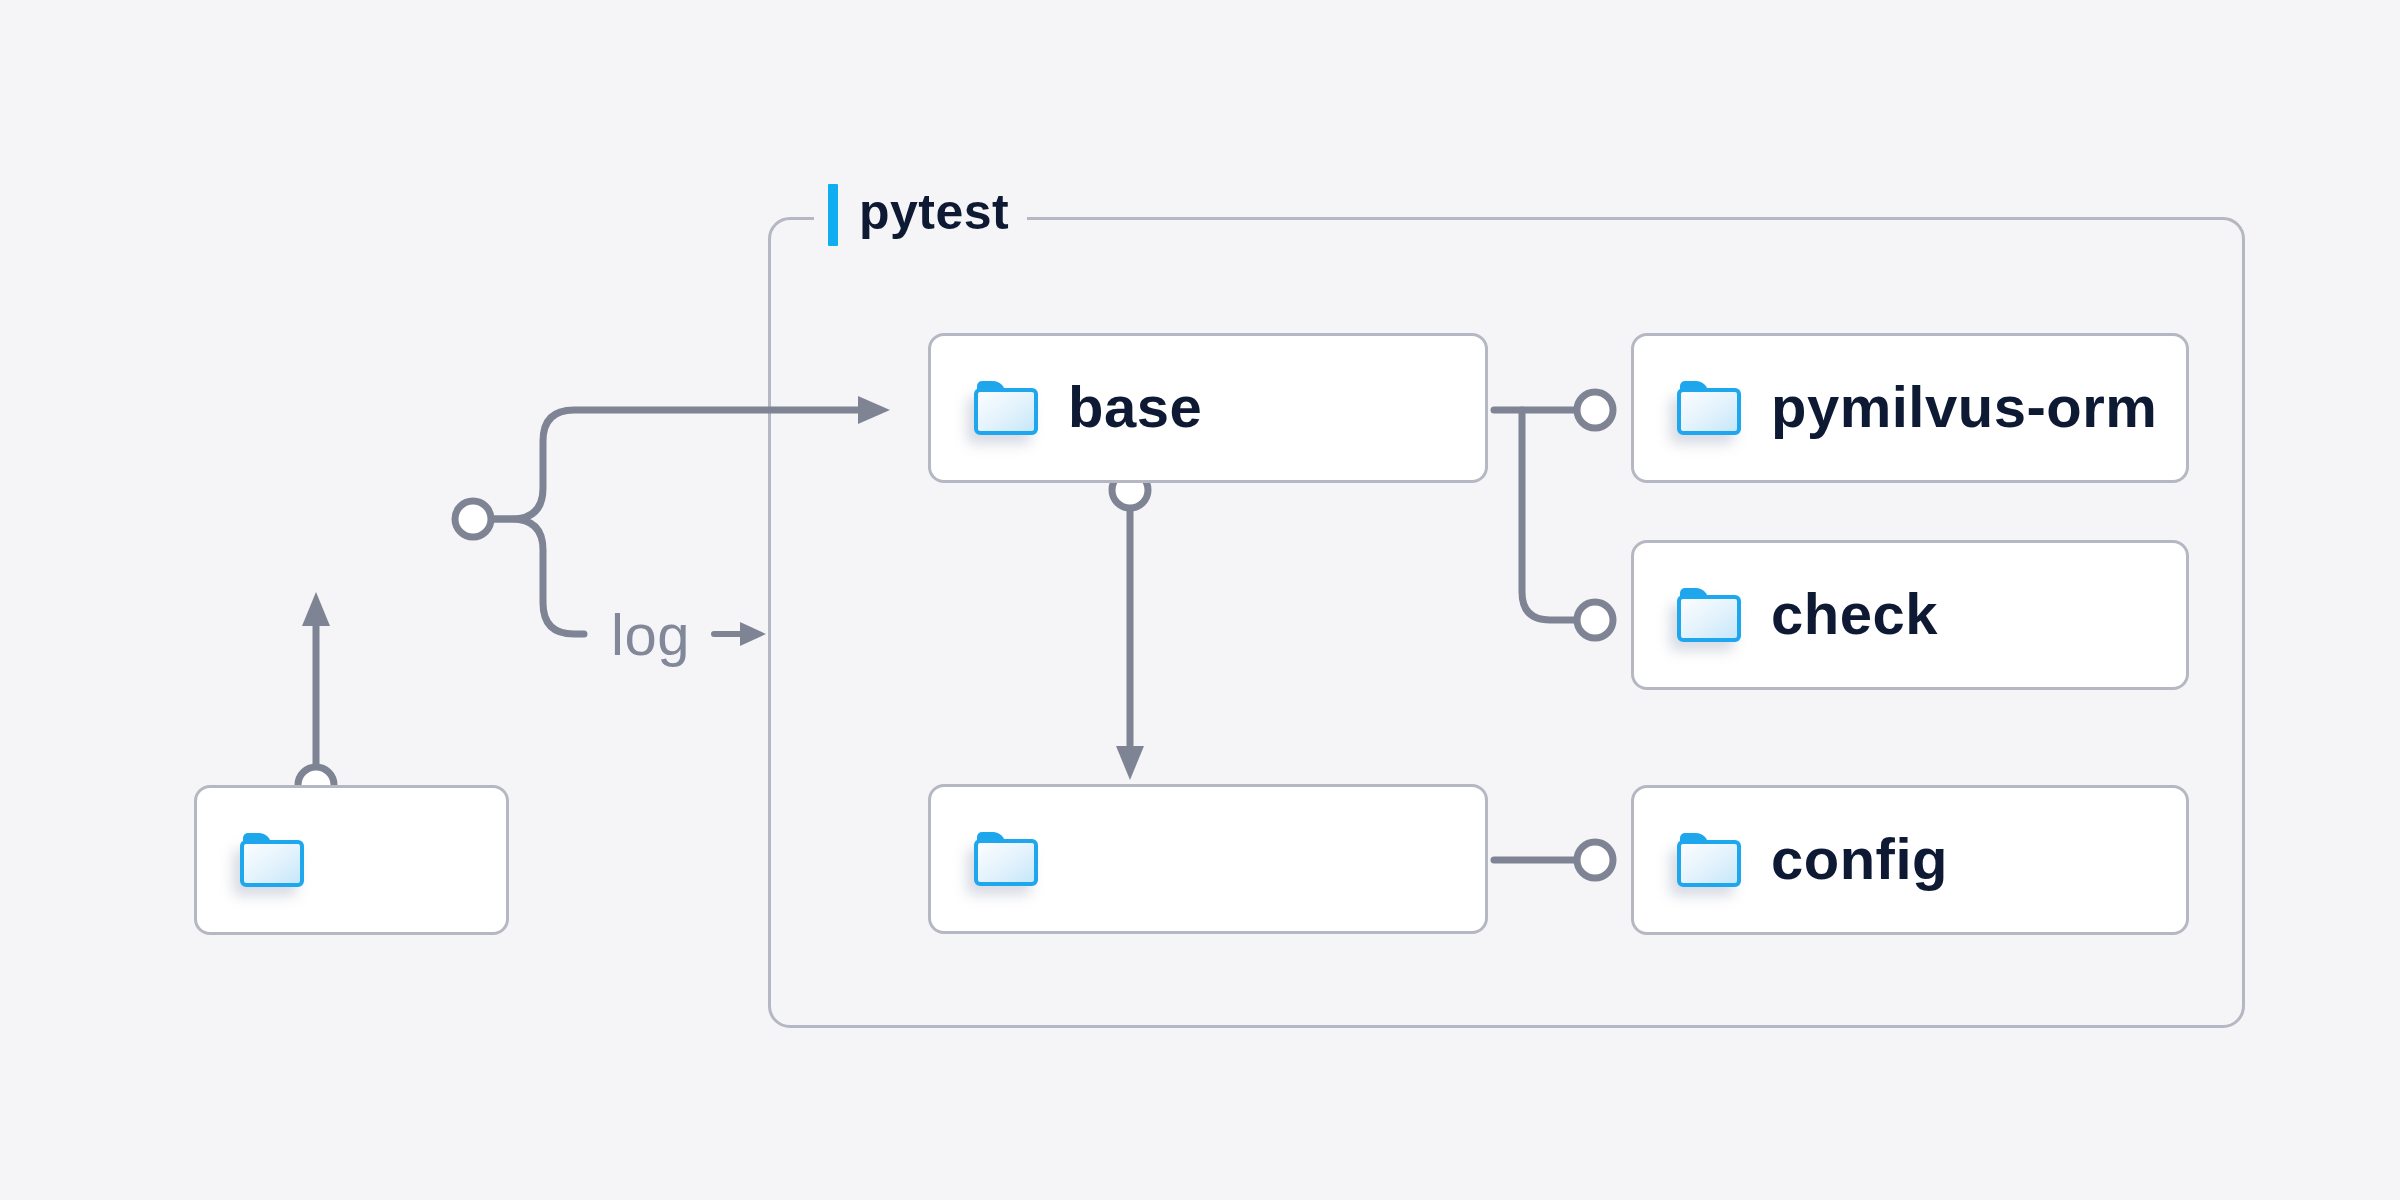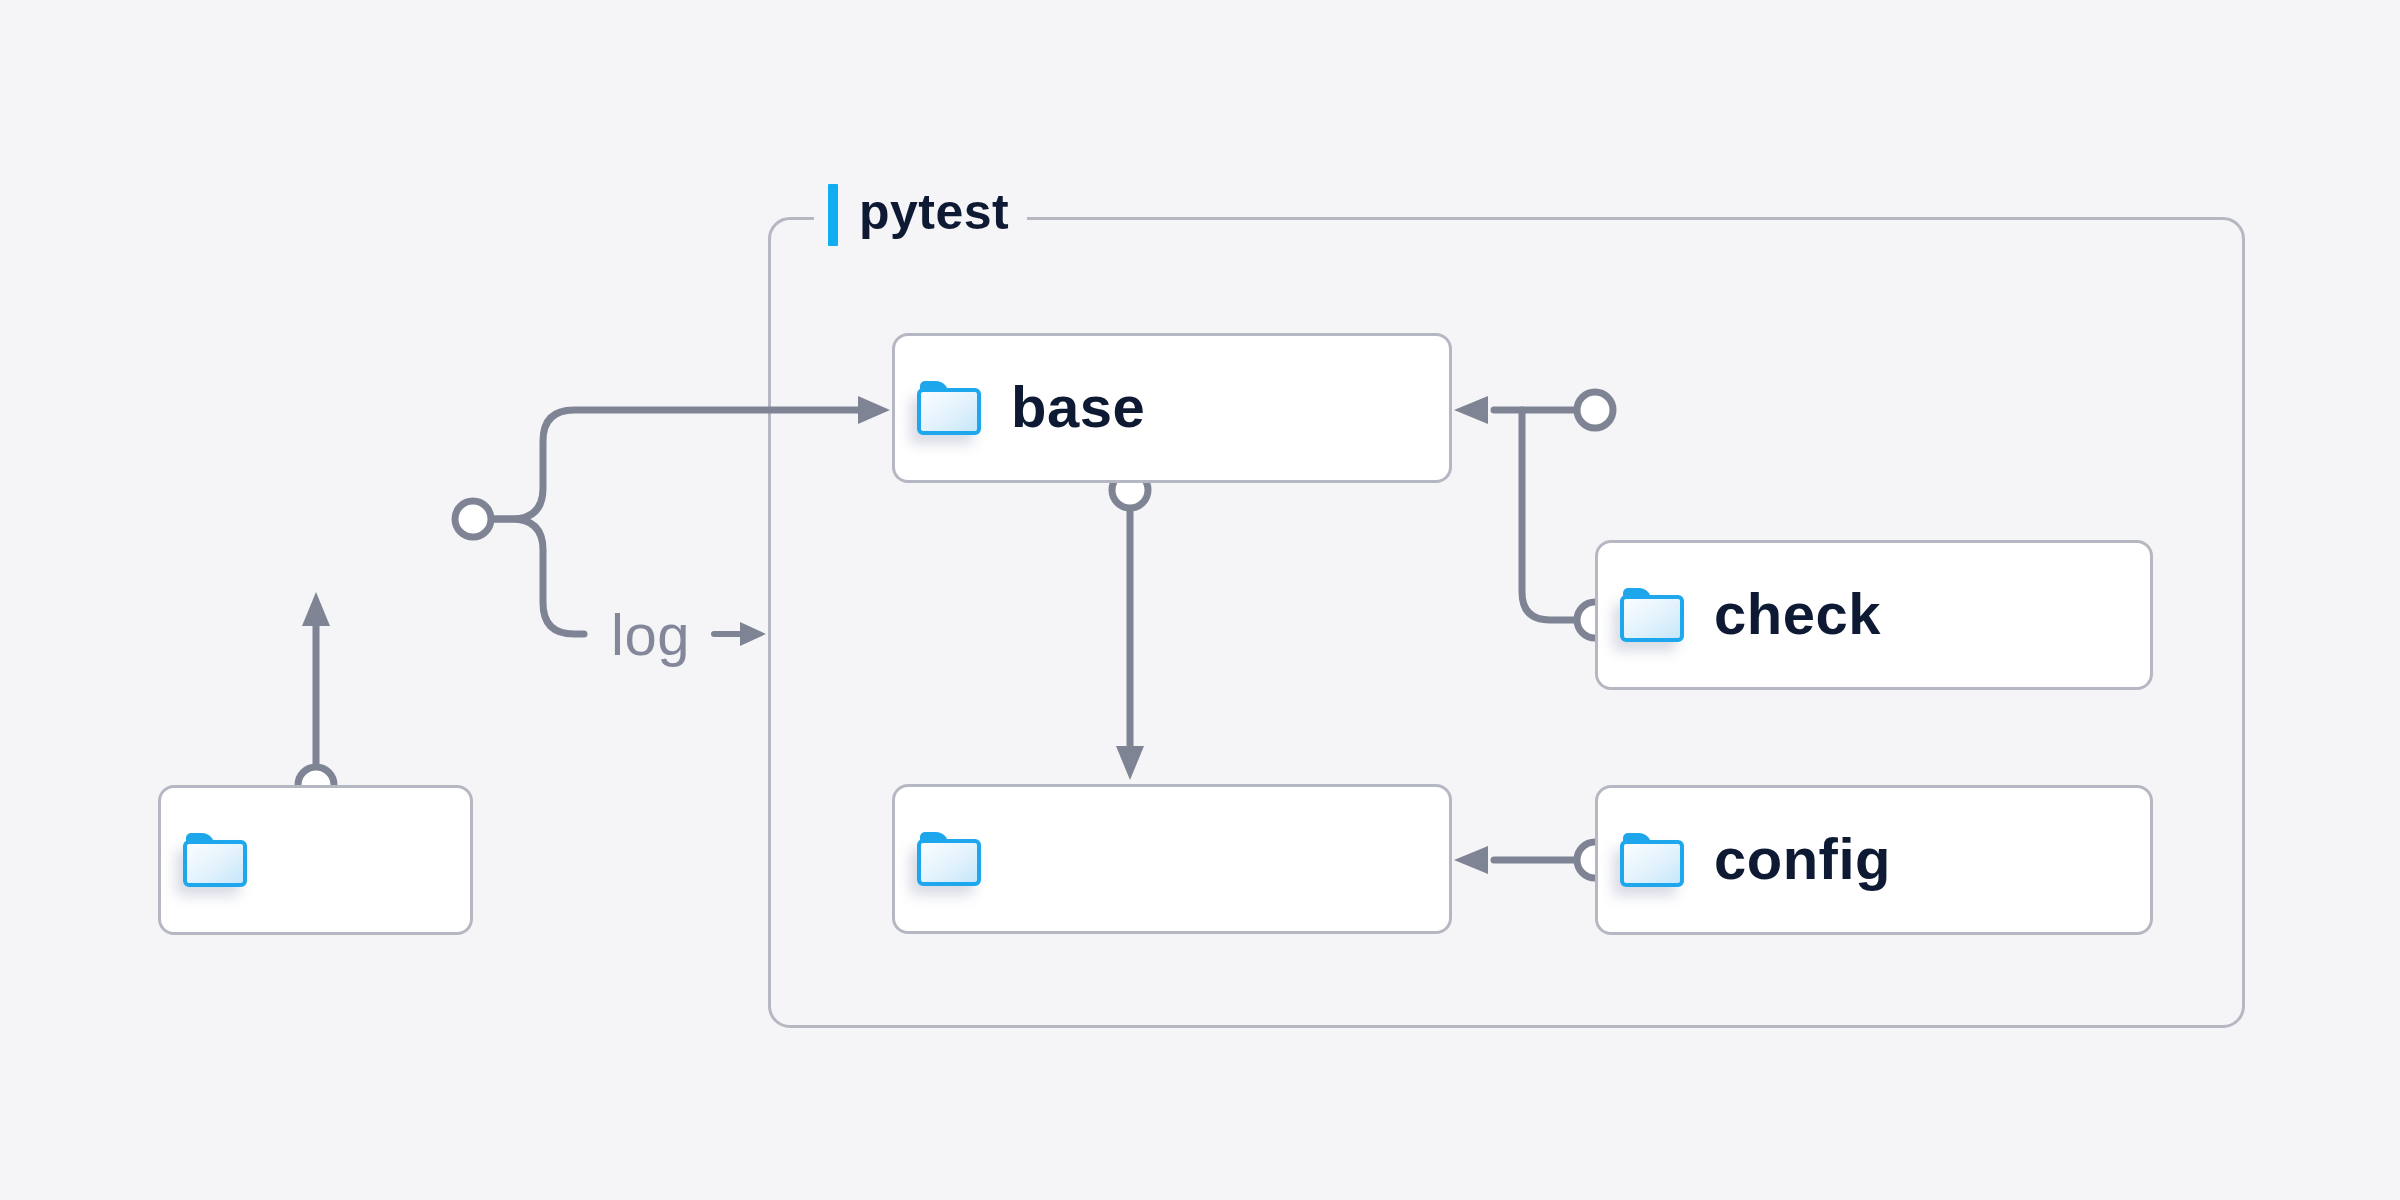--- a/index.html
+++ b/index.html
@@ -63,22 +63,23 @@
     padding-bottom:6px;
   }
   
   .node{
     position:absolute;
     background:var(--node-fill);
     border:3px solid var(--node-border);
     border-radius:16px;
     box-sizing:border-box;
     display:flex;align-items:center;
-    padding-left:22px;
+    padding-left:43px;
     z-index:4;
+    margin-left:36px;
   }
   .nlabel{
     font-size:58px;font-weight:600;letter-spacing:.5px;
     color:var(--text-primary);
     margin-left:30px;
     white-space:nowrap;
     padding-bottom:4px;
   }
   .folder{position:relative;width:64px;height:54px;flex:0 0 auto;}
   .folder .tab{
@@ -166,20 +167,27 @@
     <span class="nlabel">base</span>
   </div>
 
   <div class="node" style="left:892px;top:784px;width:560px;height:150px">
     <span class="folder">
         <span class="tab"></span>
         <span class="fbody"></span>
       </span>
   </div>
 
+  <div class="node" style="left:1595px;top:333px;width:558px;height:150px">
+    <span class="folder">
+        <span class="tab"></span>
+        <span class="fbody"></span>
+      </span>
+    <span class="nlabel">pymilvus-orm</span>
+  </div>
 
   <div class="node" style="left:1595px;top:540px;width:558px;height:150px">
     <span class="folder">
         <span class="tab"></span>
         <span class="fbody"></span>
       </span>
     <span class="nlabel">check</span>
   </div>
 
   <div class="node" style="left:1595px;top:785px;width:558px;height:150px">

